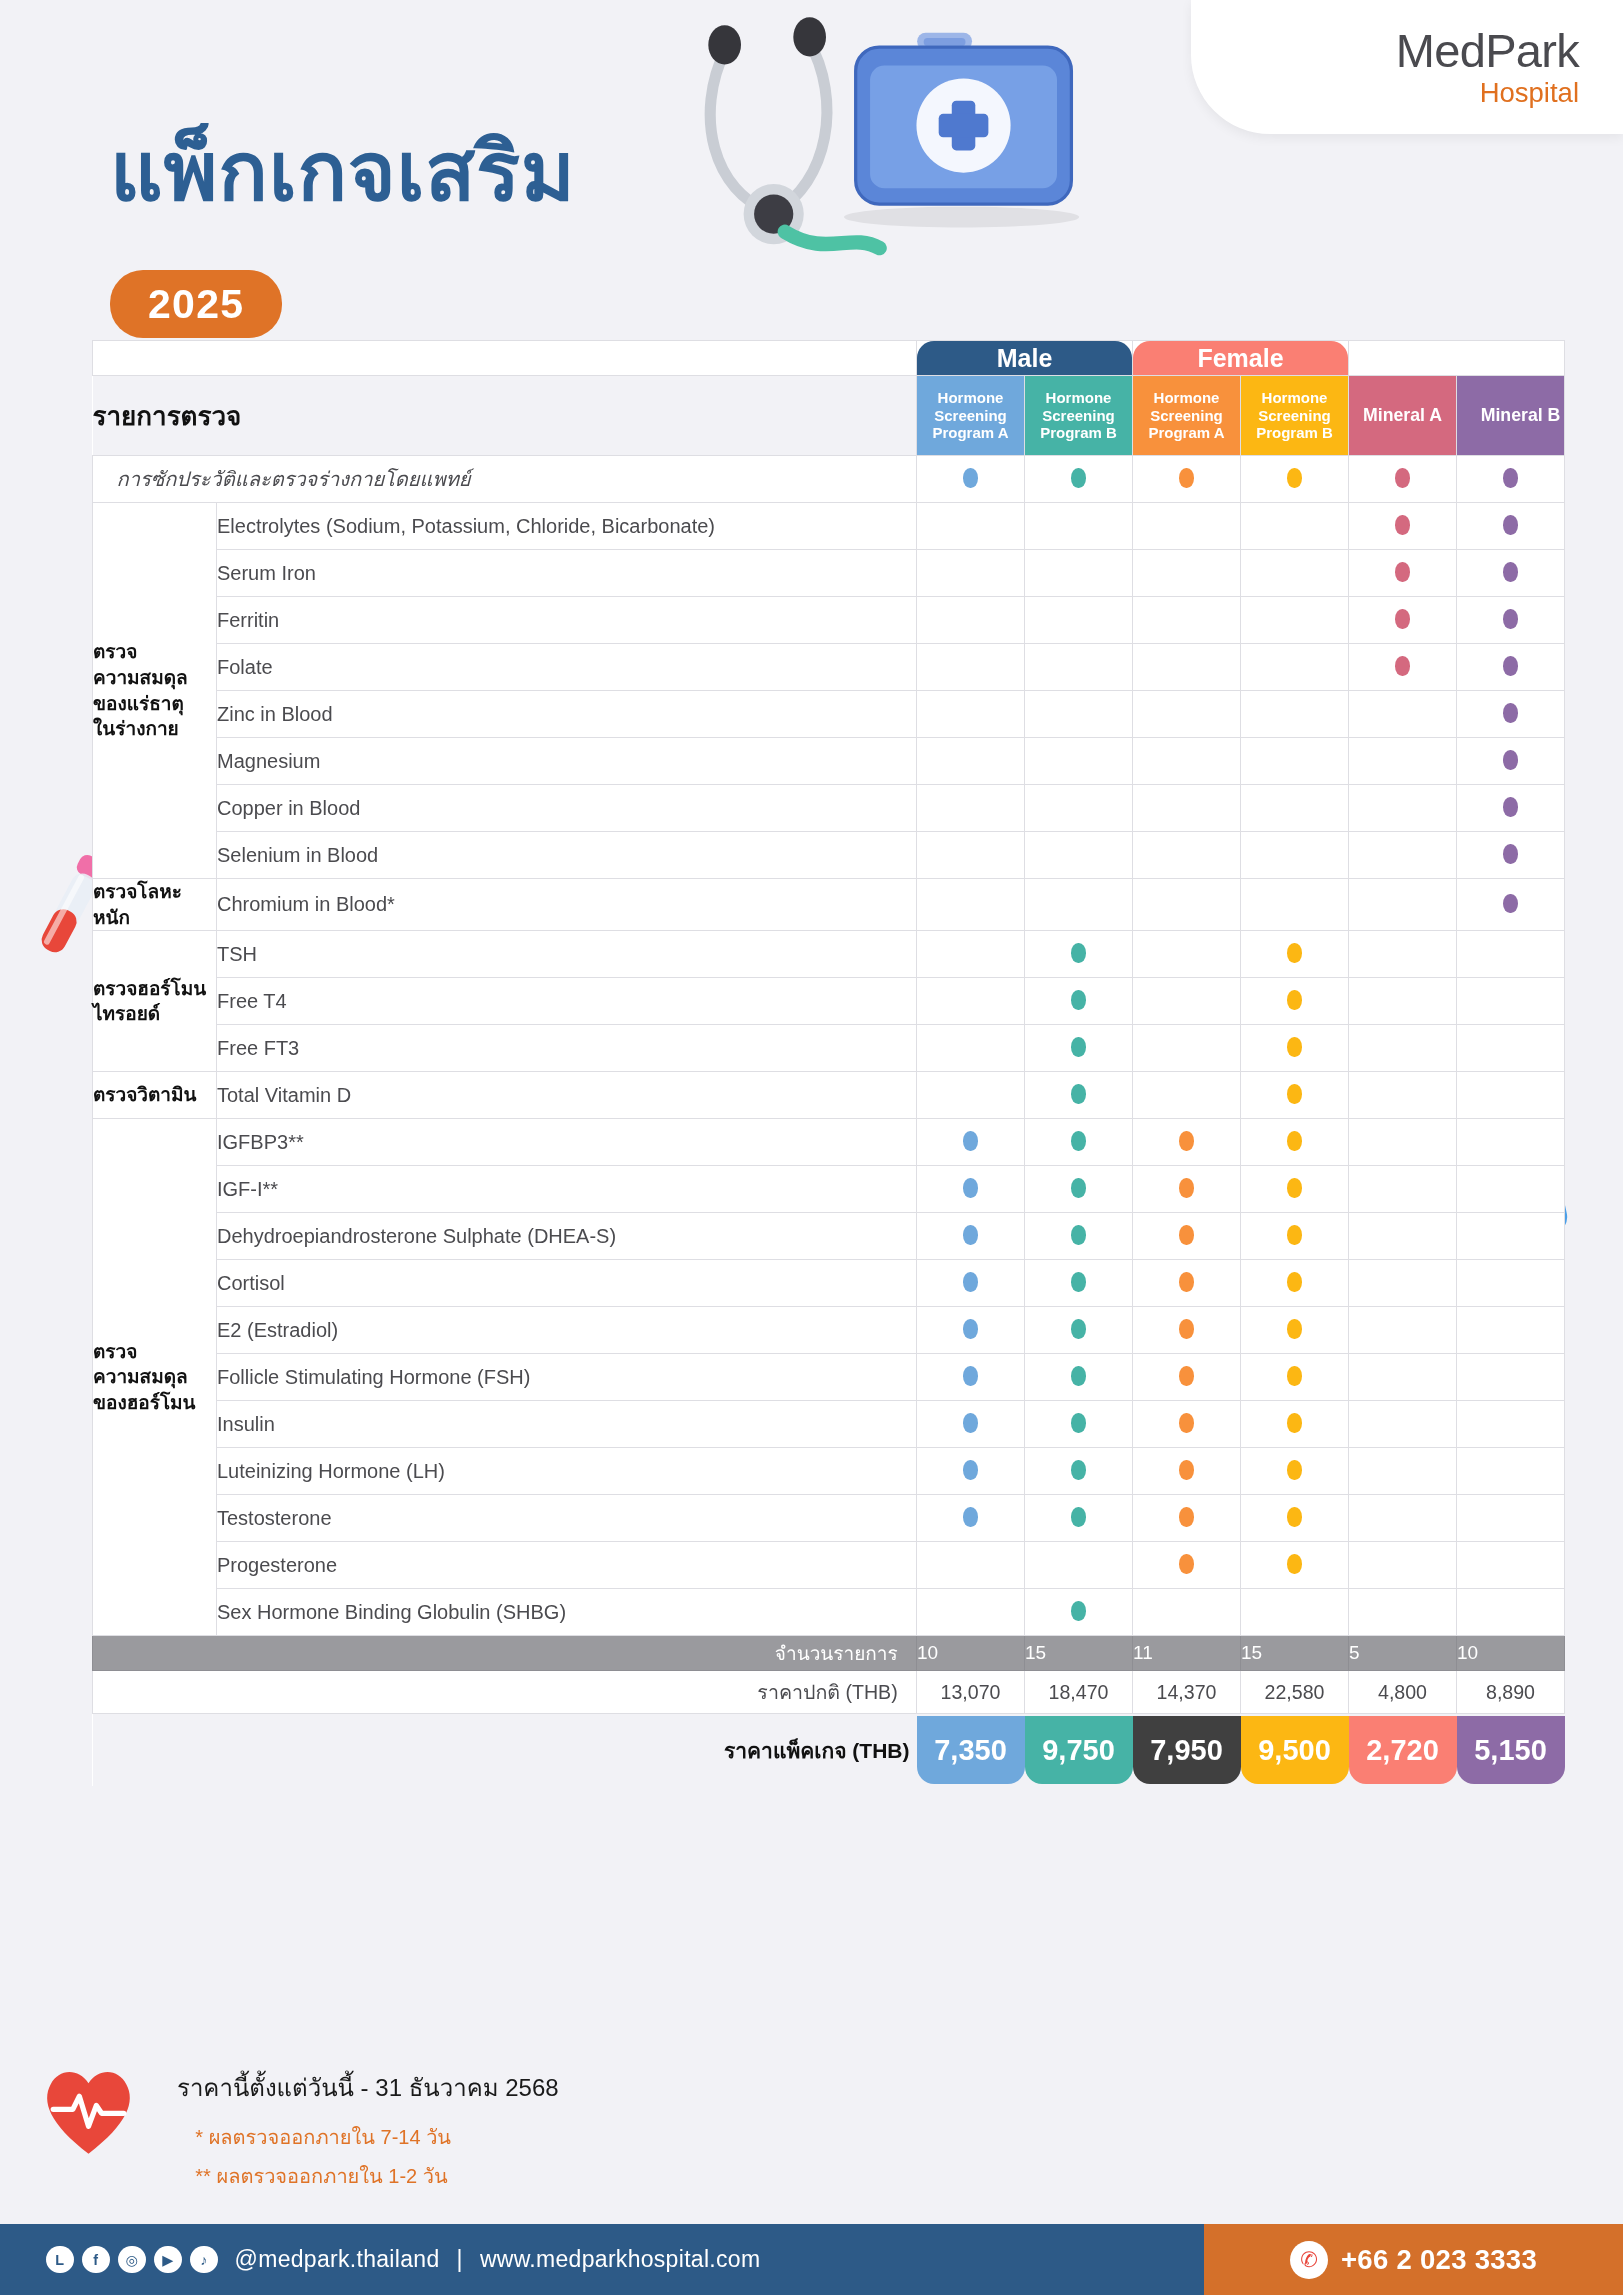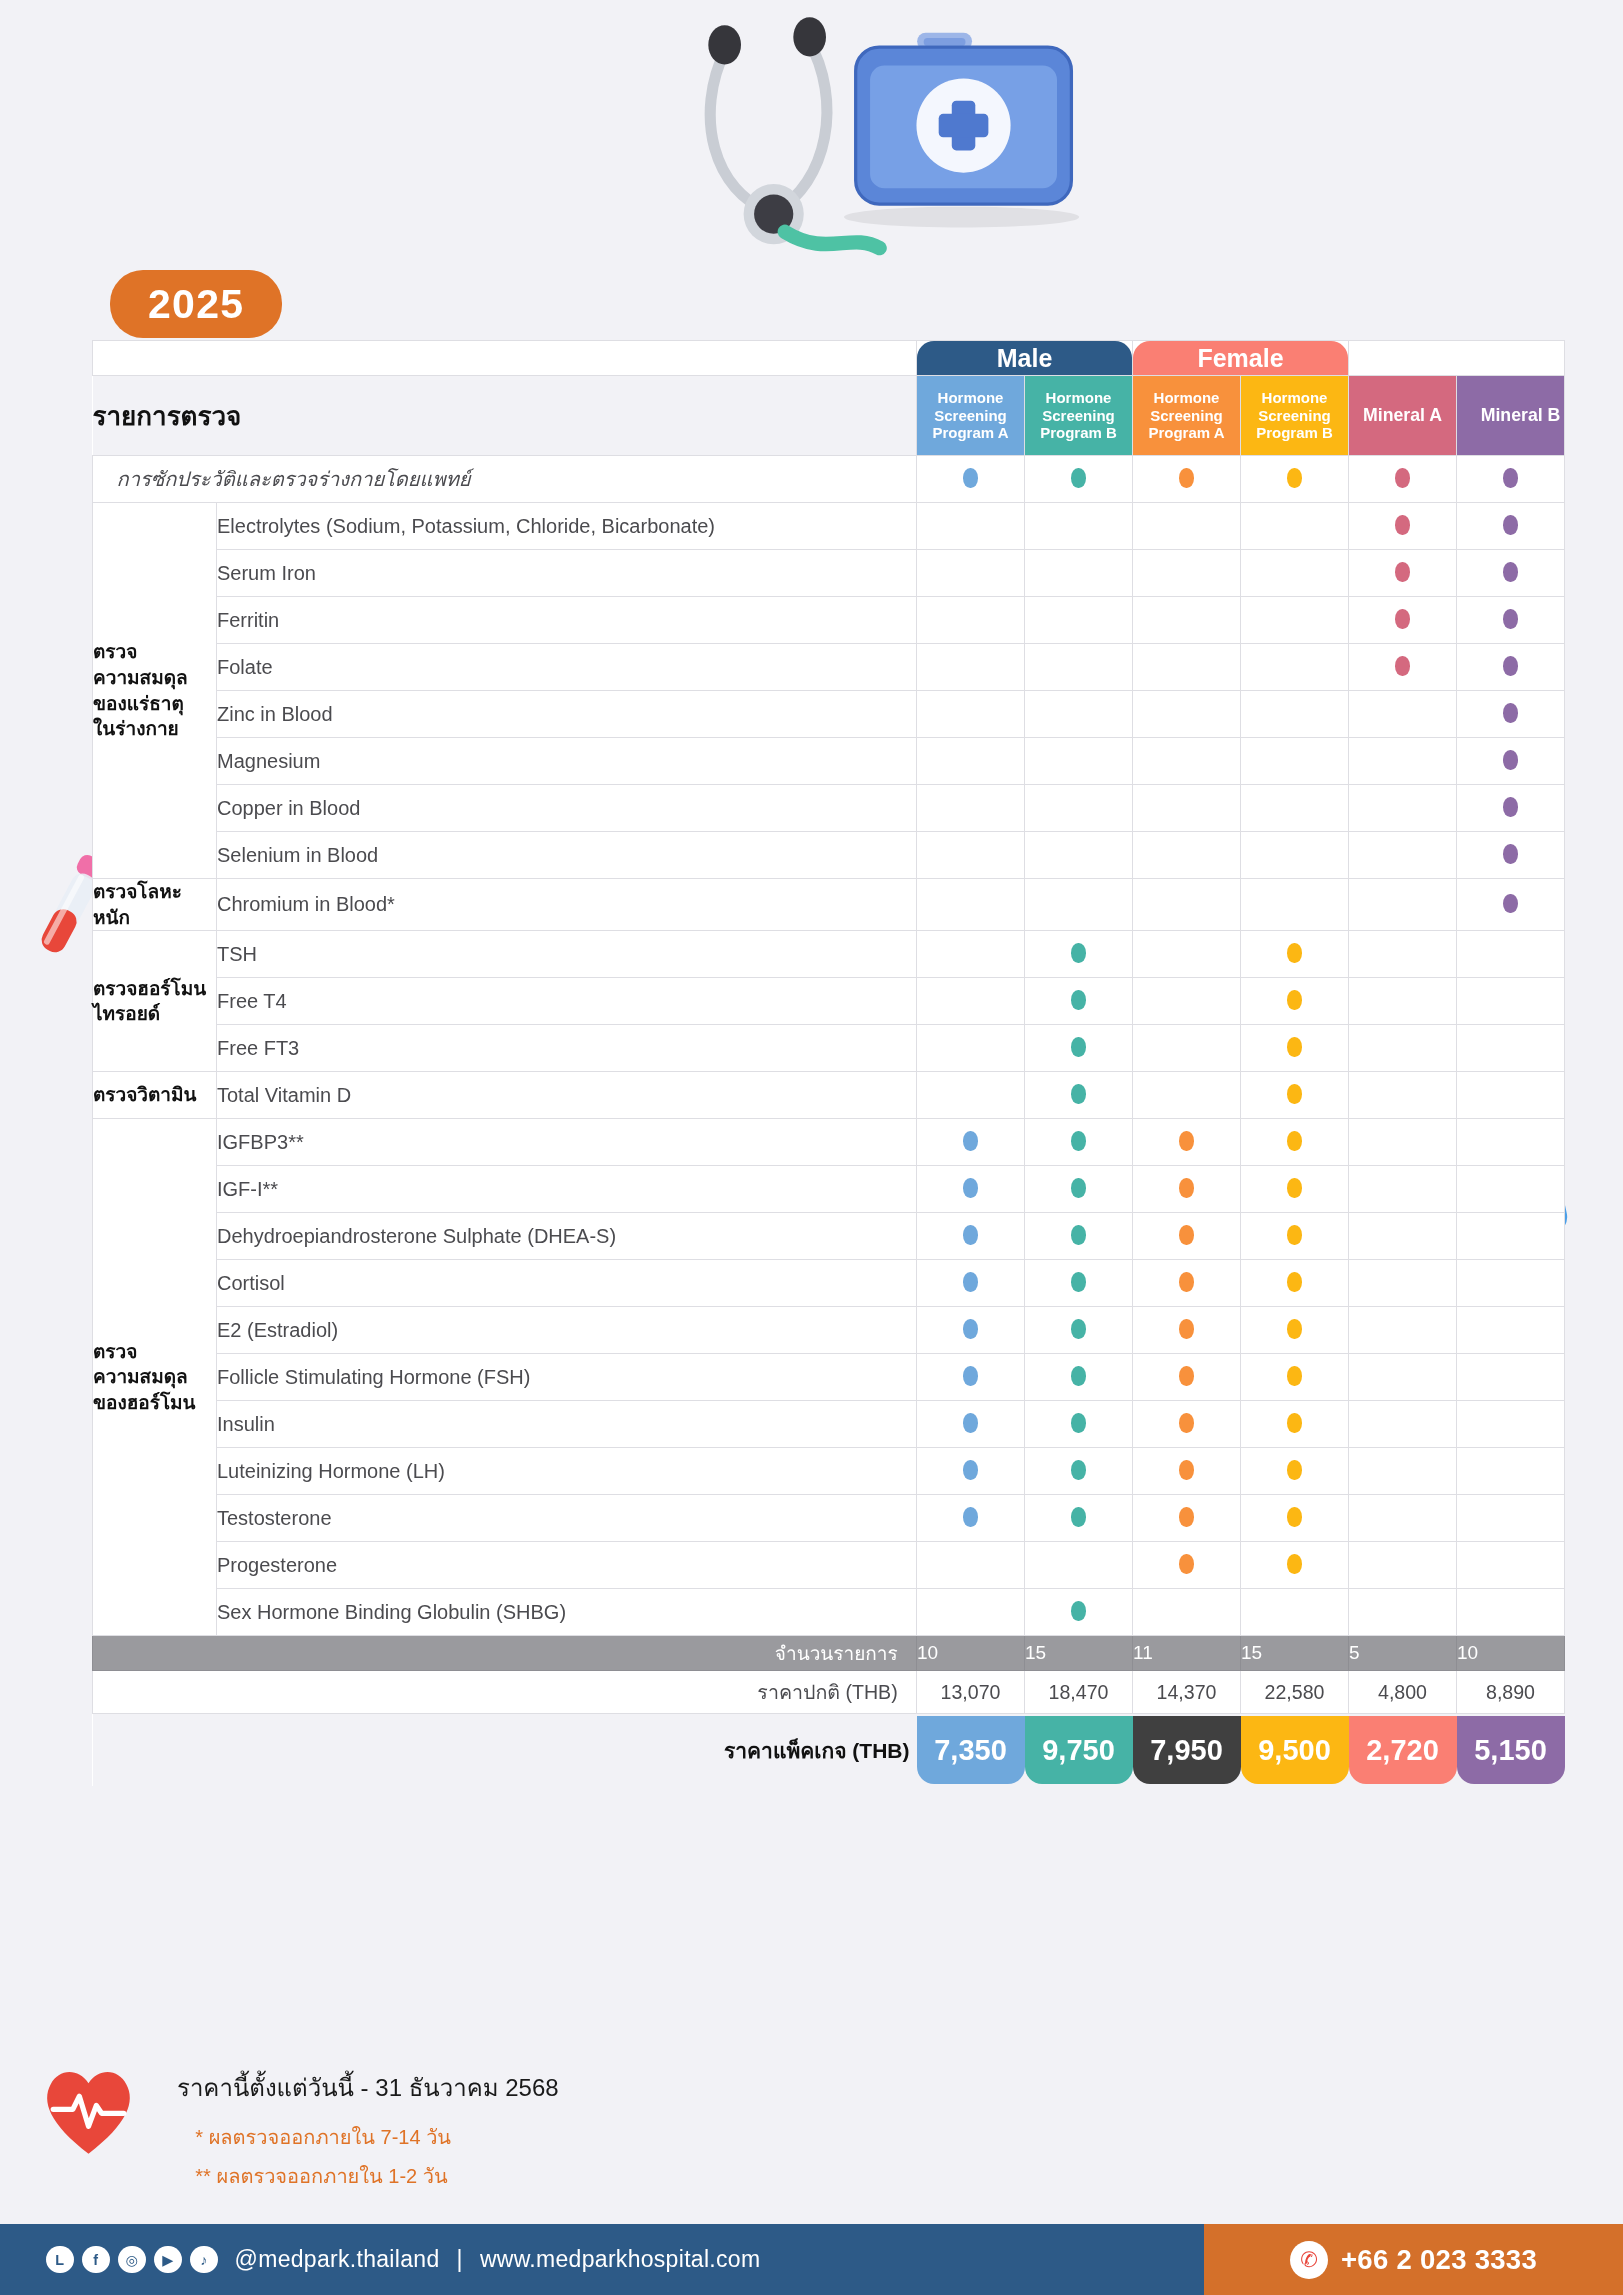--- a/index.html
+++ b/index.html
@@ -147,20 +147,24 @@
     display: flex; align-items: center; justify-content: center;
     color: #e8443a; font-size: 21px;
   }
   .phone-text { color: #fff; font-size: 27.5px; font-weight: bold; letter-spacing: 0.3px; }
 </style>
 </head>
 <body>
 
 <div class="page">
 
+  <div class="logo-panel">
+    <div class="logo-main">MedPark</div>
+    <div class="logo-sub">Hospital</div>
+  </div>
 
   <svg class="art bag-art" viewBox="0 0 540 330">
     <ellipse cx="290" cy="312" rx="180" ry="16" fill="#000" opacity="0.07"></ellipse>
     <rect x="222" y="30" width="84" height="26" rx="13" fill="#9db6e8"></rect>
     <rect x="232" y="38" width="64" height="12" rx="6" fill="#7d9ee0"></rect>
     <rect x="128" y="52" width="330" height="240" rx="36" fill="#5b86d8"></rect>
     <rect x="128" y="52" width="330" height="240" rx="36" fill="none" stroke="#3f68bd" stroke-width="5"></rect>
     <rect x="150" y="80" width="286" height="188" rx="22" fill="#77a0e6"></rect>
     <circle cx="293" cy="172" r="72" fill="#f4f7fe"></circle>
     <rect x="275" y="134" width="36" height="76" rx="7" fill="#4f79cf"></rect>
@@ -170,20 +174,21 @@
   <svg class="art steth-art" viewBox="0 0 500 390">
     <path d="M110 50 C60 150 90 270 180 300" stroke="#c9cdd4" stroke-width="17" fill="none" stroke-linecap="round"></path>
     <path d="M235 35 C290 130 265 255 185 300" stroke="#c9cdd4" stroke-width="17" fill="none" stroke-linecap="round"></path>
     <ellipse cx="108" cy="44" rx="25" ry="30" fill="#36363b"></ellipse>
     <ellipse cx="238" cy="32" rx="25" ry="30" fill="#36363b"></ellipse>
     <circle cx="183" cy="303" r="46" fill="#d2d6dc"></circle>
     <circle cx="183" cy="303" r="30" fill="#3d3d44"></circle>
     <path d="M200 330 C265 370 300 330 345 355" stroke="#4ec2a4" stroke-width="22" fill="none" stroke-linecap="round"></path>
   </svg>
 
+  <div class="hero-title">แพ็กเกจเสริม</div>
   <div class="year-badge">2025</div>
 
   <svg class="tube" viewBox="0 0 150 200">
     <g transform="rotate(28 75 100)">
       <rect x="52" y="18" width="46" height="32" rx="12" fill="#f06fa8"></rect>
       <rect x="56" y="46" width="38" height="130" rx="17" fill="#e9eef6" opacity="0.9"></rect>
       <rect x="56" y="108" width="38" height="68" rx="17" fill="#e8473a"></rect>
       <rect x="62" y="50" width="9" height="120" rx="4" fill="#ffffff" opacity="0.55"></rect>
     </g>
   </svg>

